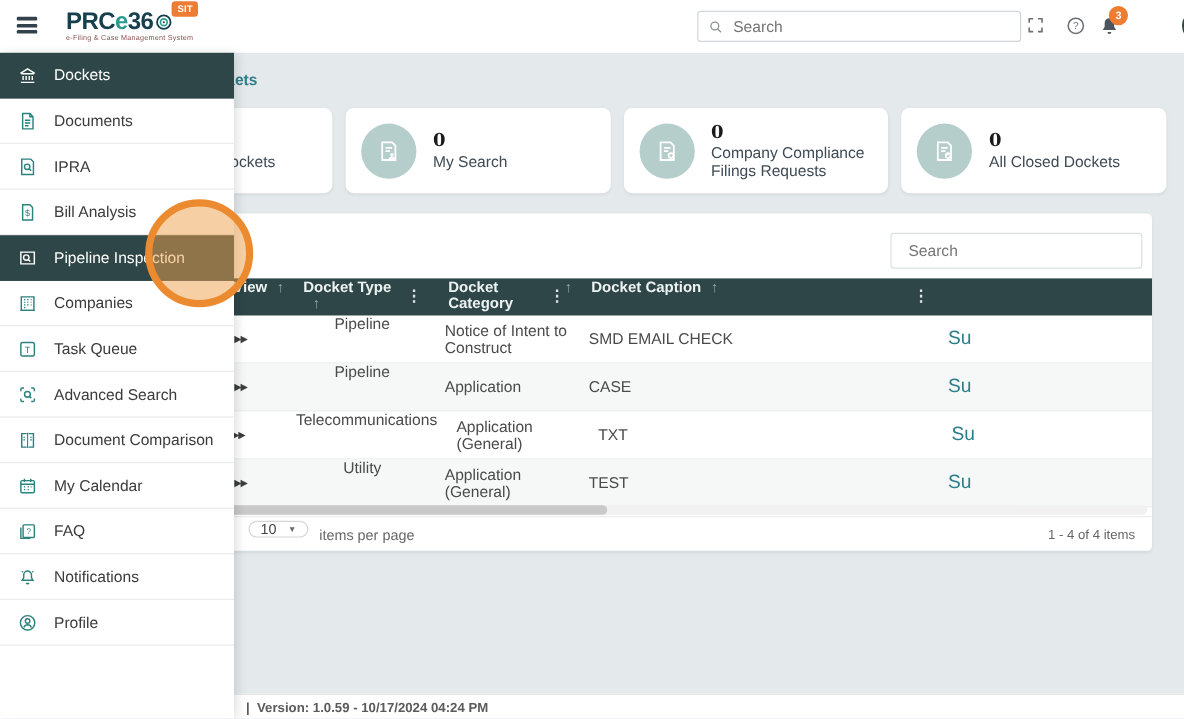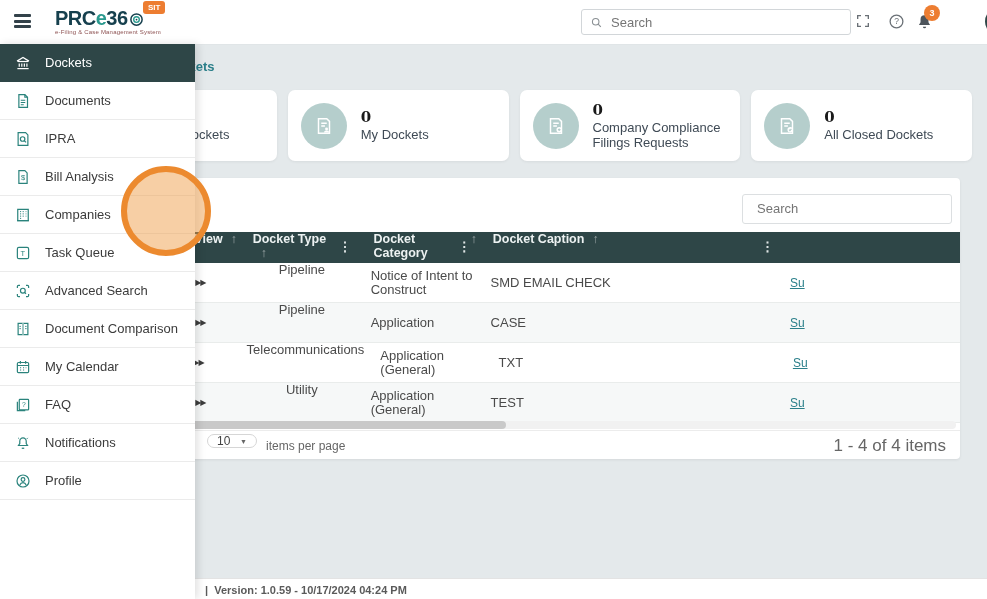--- a/index.html
+++ b/index.html
@@ -54,34 +54,34 @@
   .sort{color:rgba(255,255,255,.5);font-weight:normal;margin-left:8px;font-size:12px;}
   .kebab{position:absolute;right:6px;top:8px;color:#dfe5e5;font-size:13px;font-weight:bold;
          letter-spacing:0;line-height:14px;cursor:pointer;}
   .c0{width:149px;}.c1{width:63px;}.c2{width:147px;flex-direction:column;}.c3{width:145px;}.c4{width:375px;}.c5{width:221px;}
   .tbody{position:absolute;left:0;top:85px;width:904px;overflow:hidden;}
   .tr{display:flex;height:39px;border-bottom:1px solid #e9eceb;background:#fff;}
   .tr.alt{background:#f6f8f8;}
   .td{font-size:13px;color:#4a4a4a;padding-left:16px;box-sizing:border-box;display:flex;
       align-items:center;line-height:14px;}
   .vicon{font-size:8px;color:#3d3d3d;letter-spacing:-1px;cursor:pointer;}
-  .rlink{color:#2a7f8a;text-decoration:underline;font-size:12px;white-space:nowrap;cursor:pointer;}
+  .rlink{color:#2a7f8a;font-size:16px;white-space:nowrap;cursor:pointer;}
   .td.c5{overflow:hidden;padding-left:10px;}
   .hsb{position:absolute;left:4px;top:243px;width:896px;height:8px;background:#f1f1f1;border-radius:4px;}
   .hsb .thumb{position:absolute;left:0;top:0;width:446px;height:8px;background:#c9c9c9;border-radius:4px;cursor:grab;}
   .pager{position:absolute;left:0;top:252px;width:904px;height:29px;border-top:1px solid #ececec;
          display:flex;align-items:center;}
   .pgbtn{position:absolute;left:112px;top:3px;width:24px;height:24px;border-radius:50%;
          background:#2e4647;color:#fff;font-size:11px;display:flex;align-items:center;justify-content:center;}
   .pill{position:absolute;left:151px;top:3px;width:50px;height:14px;border:1px solid #d6d6d6;
         border-radius:12px;display:flex;align-items:center;justify-content:space-between;
         padding:0 9px;box-sizing:border-box;font-size:12px;color:#444;cursor:pointer;background:#fff;}
   .pill .dd{font-size:7px;color:#666;}
   .plabel{position:absolute;left:210px;font-size:12px;color:#666;}
-  .prange{position:absolute;right:14px;font-size:17px;color:#666;}
+  .prange{position:absolute;right:14px;font-size:11px;color:#666;}
   
   .sidebar{position:absolute;left:0;top:44px;width:195px;height:555px;background:#fff;z-index:10;
            box-shadow:3px 0 8px rgba(0,0,0,.12);}
   .sitem{height:37px;border-bottom:1px solid #ebebeb;display:flex;align-items:center;
          padding-left:14px;cursor:pointer;color:#2a837c;}
   .sitem .slabel{margin-left:13px;font-size:13px;font-weight:500;color:#3b3b3b;}
   .sitem.active{background:#2e4647;color:#fff;border-bottom-color:#2e4647;}
   .sitem.active .slabel{color:#fff;}
   .schev{margin-left:auto;margin-right:14px;color:#555;}
   
@@ -117,21 +117,21 @@
         <span class="cicon">
           <svg width="22" height="22" viewBox="0 0 24 24" fill="none" stroke="#fff" stroke-width="1.6">
               <path d="M6 4h9l3 3v13H6z"></path>
               <path d="M9 9h6M9 12h4"></path>
               <circle cx="14.8" cy="15.2" r="1.6" fill="#fff" stroke="none"></circle>
               <path d="M11.8 19c.5-1.4 1.6-2.1 3-2.1s2.5.7 3 2.1" fill="#fff" stroke="none"></path>
             </svg>
         </span>
         <div class="ctext">
           <div class="cnum">0</div>
-          <div class="clabel">My Dockets</div>
+          <div class="clabel">My Search</div>
         </div>
       </div>
       <div class="card">
         <span class="cicon">
           <svg width="22" height="22" viewBox="0 0 24 24" fill="none" stroke="#fff" stroke-width="1.6">
               <path d="M6 4h9l3 3v13H6z"></path>
               <path d="M9 9h6M9 12h4"></path>
               <circle cx="15.5" cy="16" r="3" fill="#fff" stroke="none"></circle>
               <path d="M15.5 14.6v2.8M14.1 16h2.8" stroke="#b5cecc" stroke-width="1.2"></path>
             </svg>
@@ -293,20 +293,30 @@
     </div>
     <div class="sitem">
       <span>
           <svg width="18" height="18" viewBox="0 0 24 24" fill="none" stroke="currentColor" stroke-width="1.6">
             <path d="M6.5 3.5h8l3 3v14h-11z"></path>
             <text x="9.2" y="15.5" font-size="10" stroke="none" fill="currentColor" font-family="Liberation Sans,sans-serif">$</text>
           </svg>
         </span>
       <span class="slabel">Bill Analysis</span>
     </div>
+    <div class="sitem active">
+      <span>
+          <svg width="18" height="18" viewBox="0 0 24 24" fill="none" stroke="currentColor" stroke-width="1.6">
+            <path d="M4.5 5.5h15v13h-15z"></path>
+            <circle cx="10.5" cy="11.5" r="3"></circle>
+            <path d="M12.7 13.7 15 16"></path>
+          </svg>
+        </span>
+      <span class="slabel">Pipeline Inspection</span>
+    </div>
     <div class="sitem">
       <span>
           <svg width="18" height="18" viewBox="0 0 24 24" fill="none" stroke="currentColor" stroke-width="1.6">
             <path d="M5 4.5h14v15H5z"></path>
             <path d="M4 19.5h16"></path>
             <path d="M8 7.5h1.5M11.5 7.5H13M8 10.5h1.5M11.5 10.5H13M8 13.5h1.5M11.5 13.5H13M8 16.5h1.5M15.5 7.5h1M15.5 10.5h1M15.5 13.5h1" stroke-width="1.3"></path>
           </svg>
         </span>
       <span class="slabel">Companies</span>
     </div>

